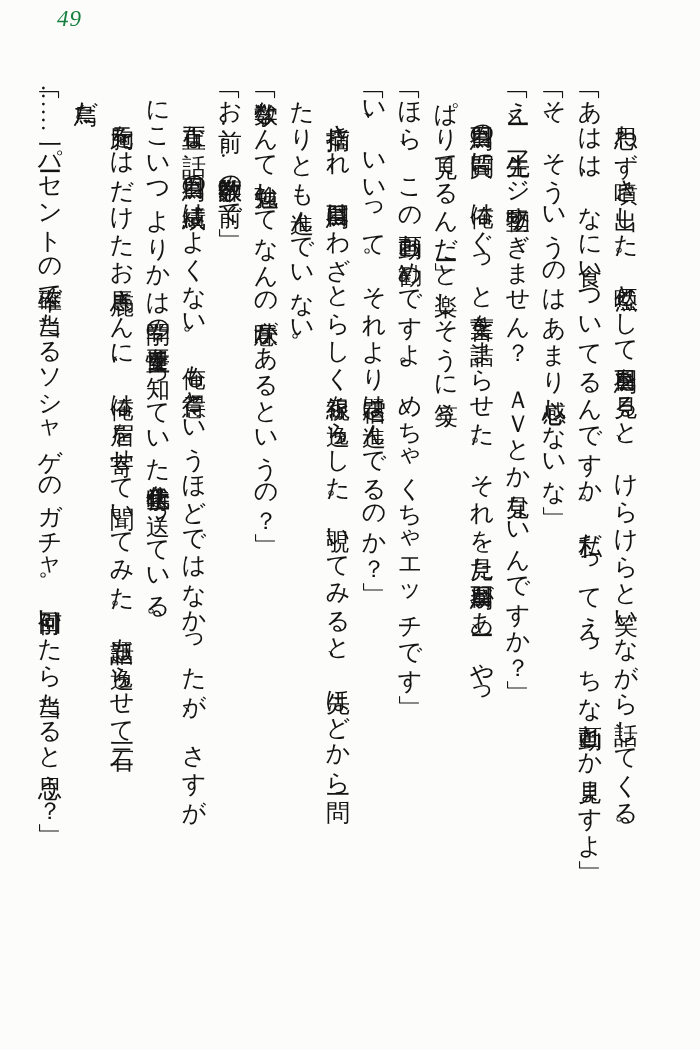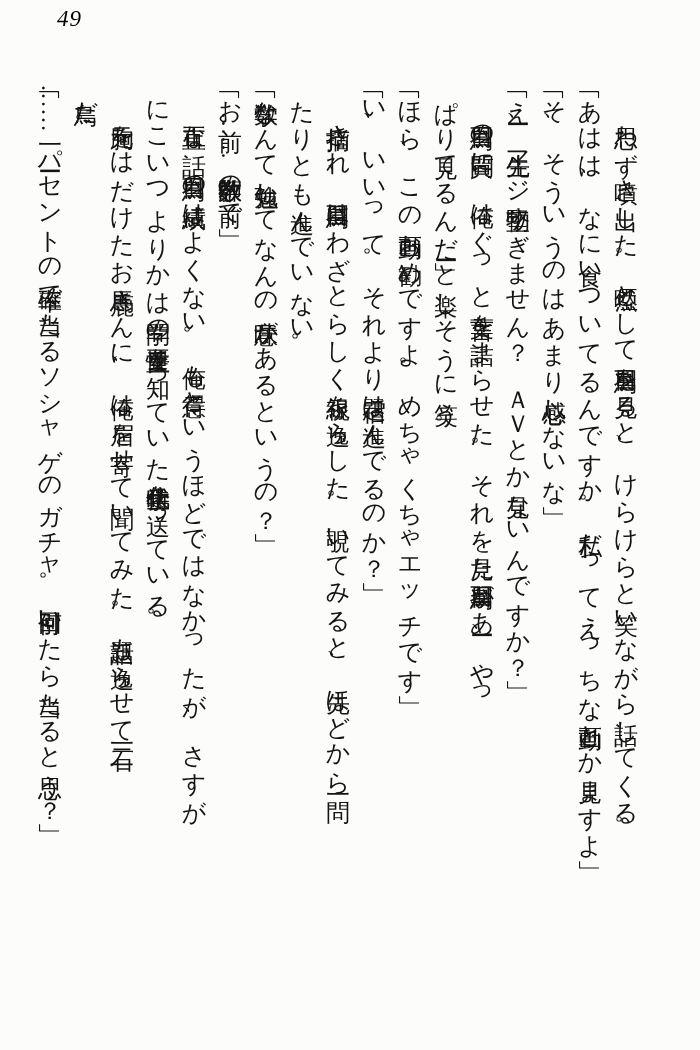--- a/index.html
+++ b/index.html
@@ -18,21 +18,21 @@
     width: 700px;
     height: 1050px;
     background: #fcfcfa;
   }
   .page-number {
     position: absolute;
     top: 6px;
     left: 57px;
     font-size: 23px;
     font-style: italic;
-    color: #000000;
+    color: #15803d;
     letter-spacing: 1px;
   }
   .text-block {
     position: absolute;
     top: 84px;
     right: 56px;
     height: 944px;
     writing-mode: vertical-rl;
     text-orientation: mixed;
     font-size: 24px;

